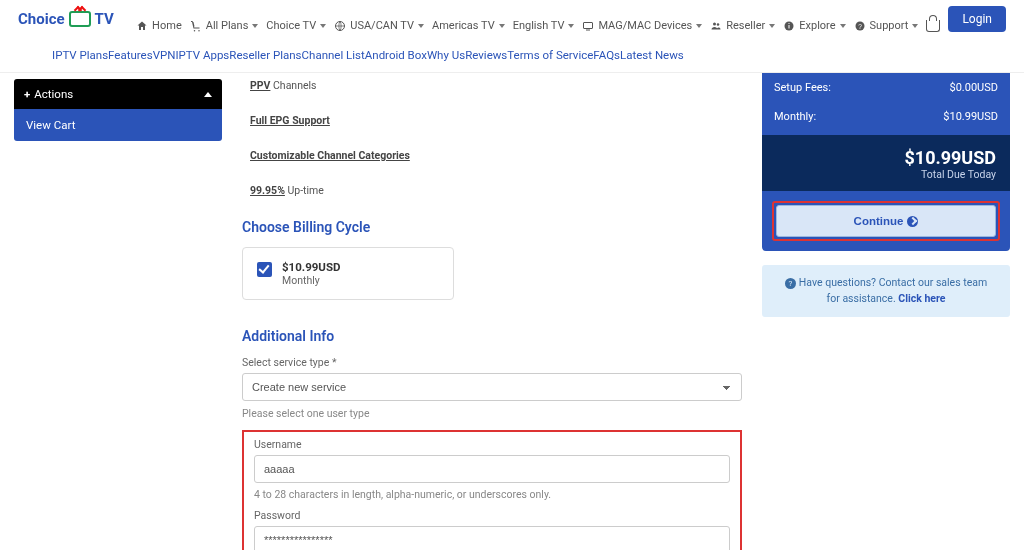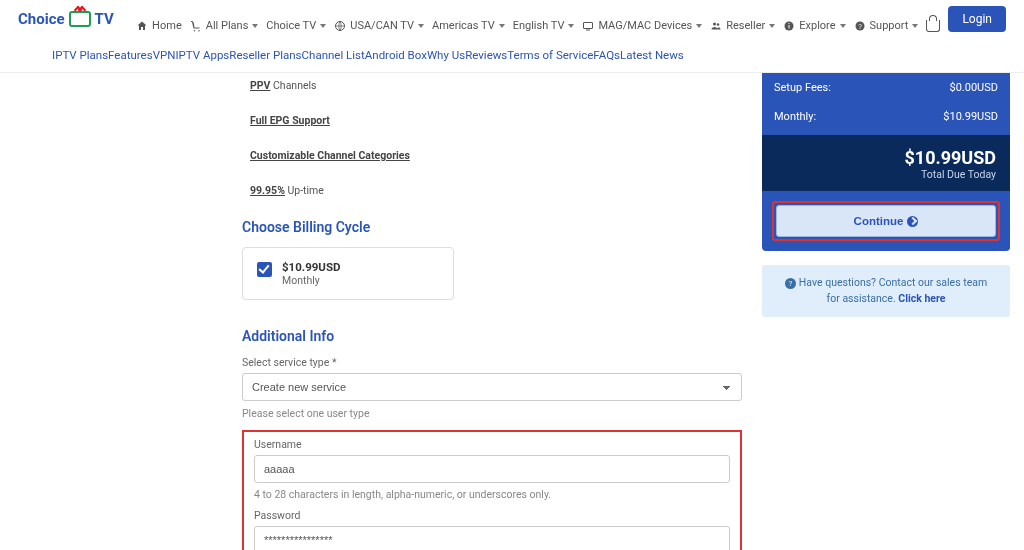--- a/index.html
+++ b/index.html
@@ -171,20 +171,27 @@
   <a>Why Us</a>
   <a>Reviews</a>
   <a>Terms of Service</a>
   <a>FAQs</a>
   <a>Latest News</a>
 </div>
 
 <div class="page">
 
   <div class="col-left">
+    <div class="actions-card">
+      <div class="actions-hdr">
+        <span><span class="plus">+</span><span>Actions</span></span>
+        <span class="chev"></span>
+      </div>
+      <div class="actions-body">View Cart</div>
+    </div>
   </div>
 
   <div class="col-mid">
     <div class="feat"><b>PPV</b><span> Channels</span></div>
     <div class="feat"><b>Full EPG Support</b></div>
     <div class="feat"><b>Customizable Channel Categories</b></div>
     <div class="feat"><b>99.95%</b><span> Up-time</span></div>
 
     <div class="section-title">Choose Billing Cycle</div>
     <div class="billing-box">

